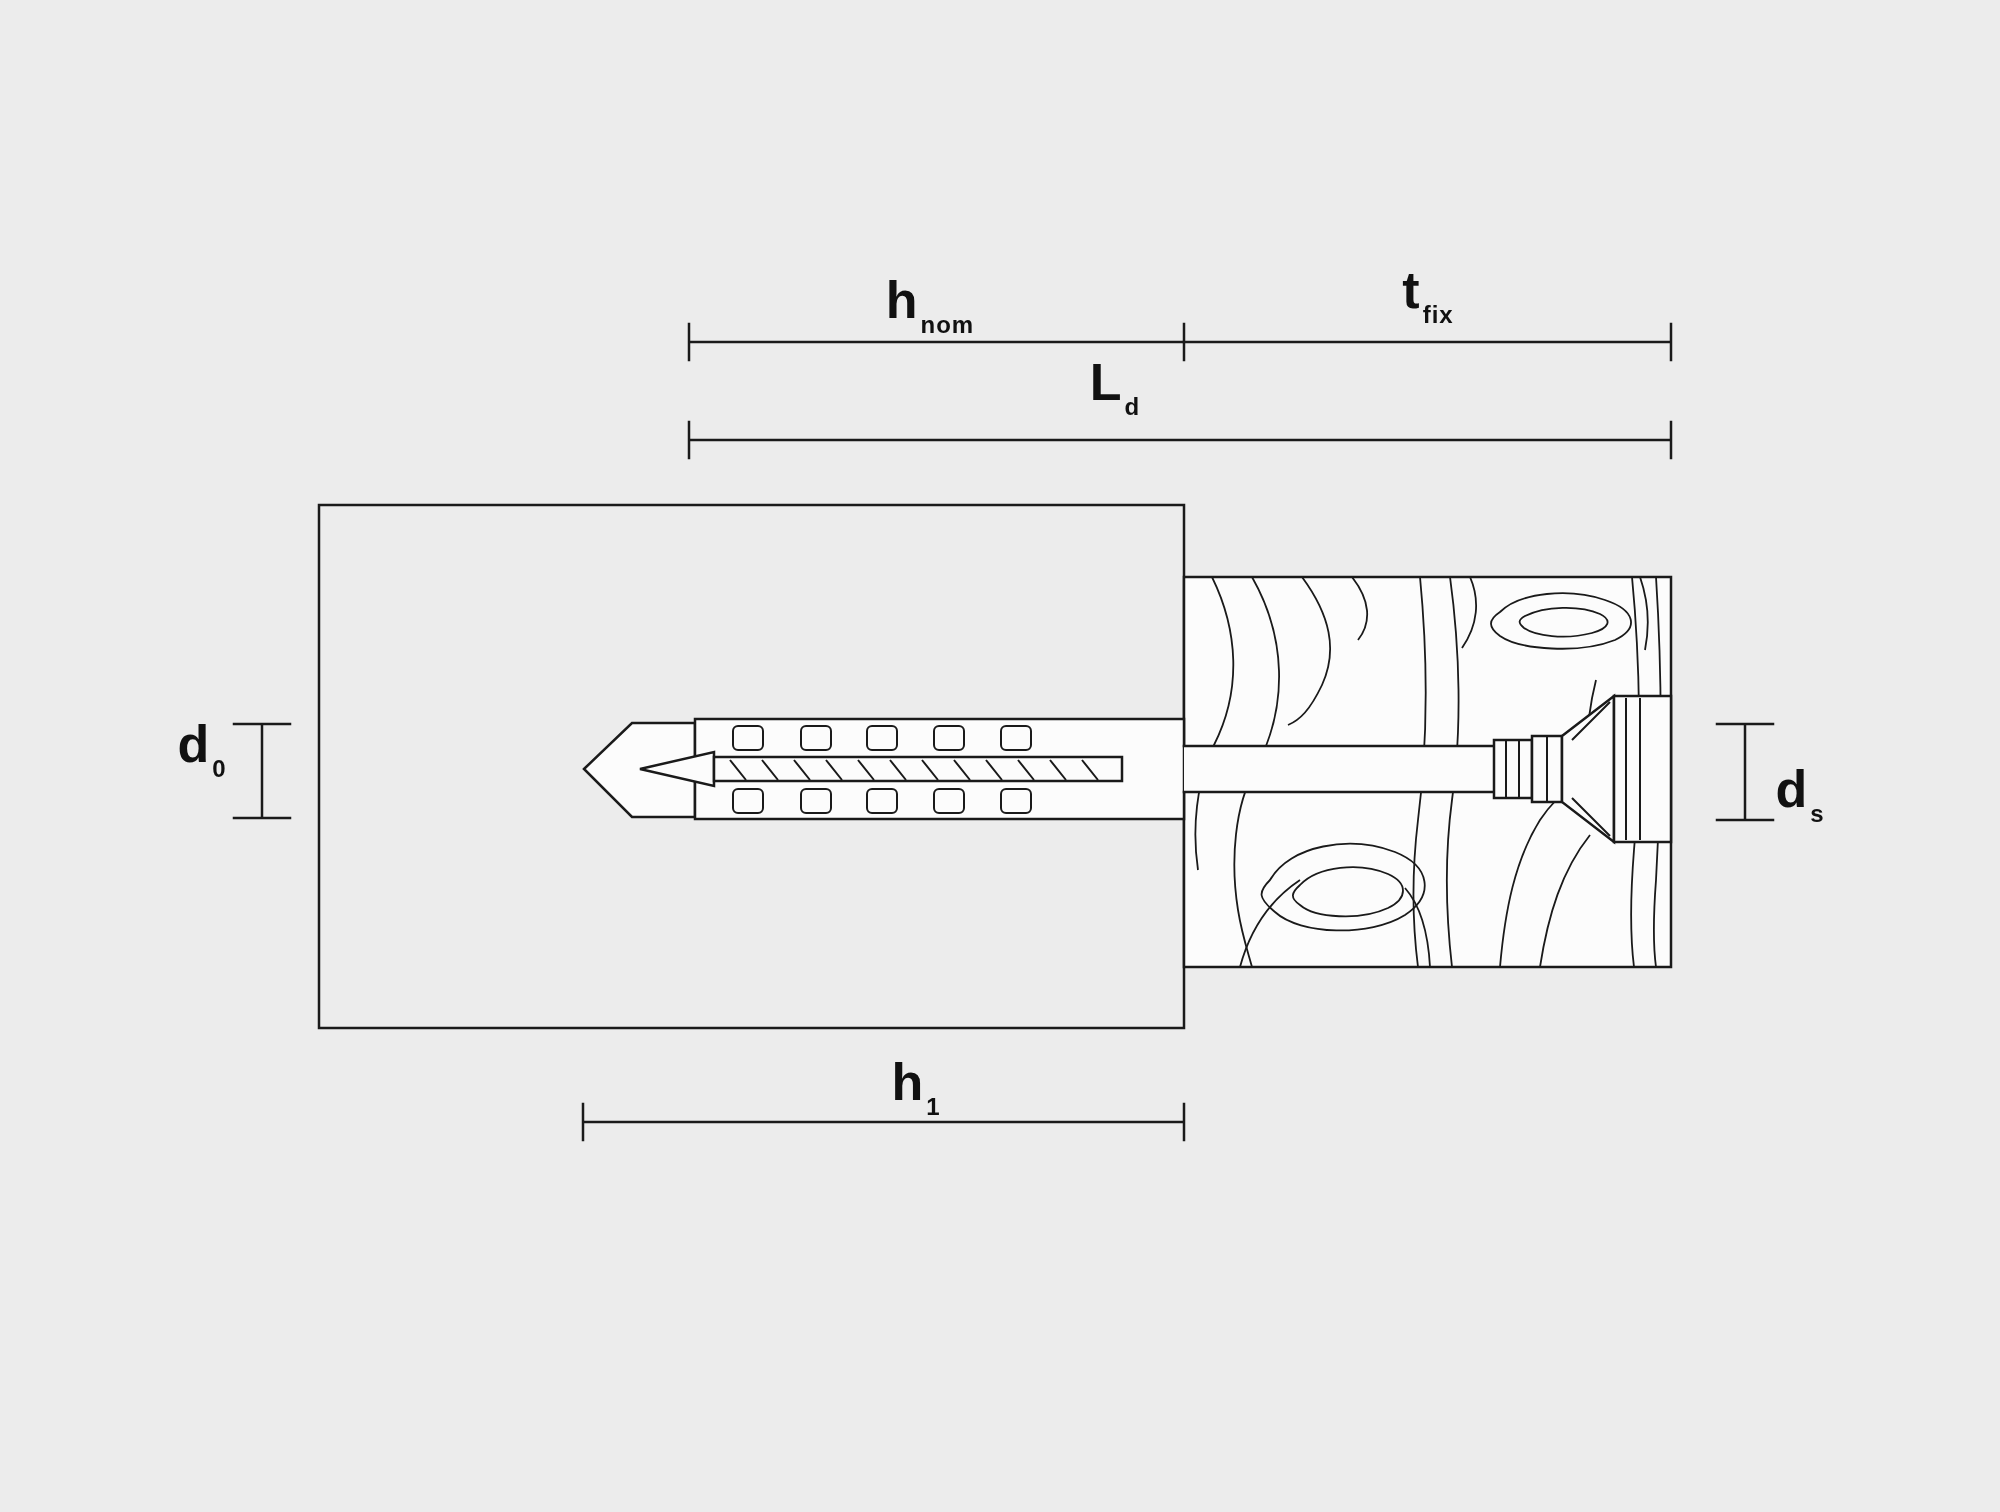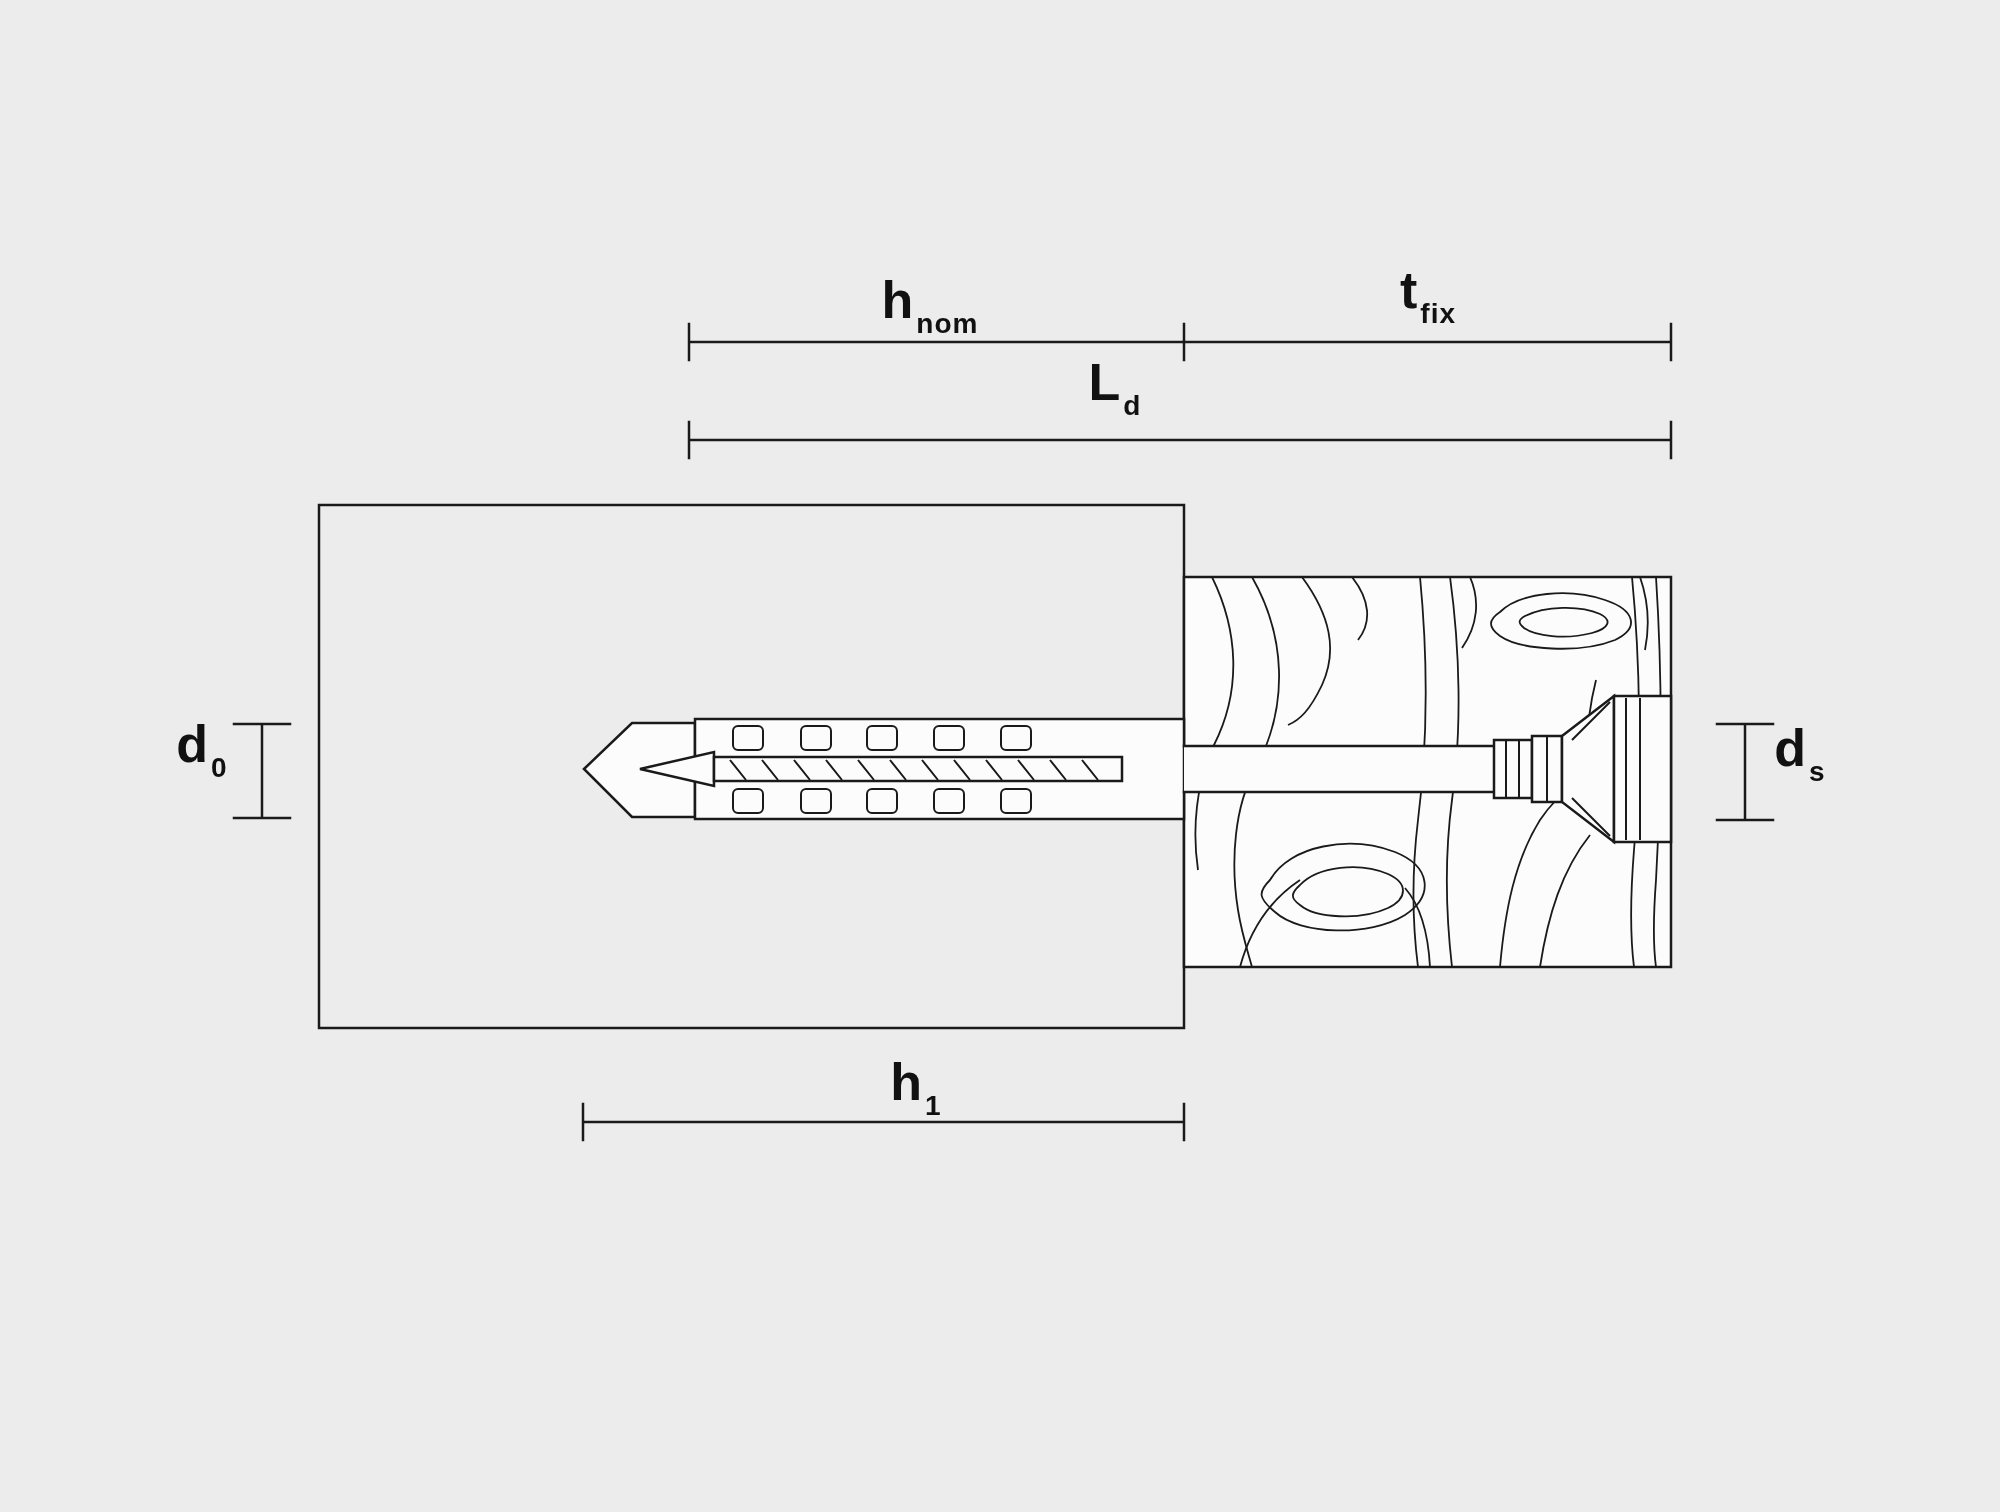--- a/index.html
+++ b/index.html
@@ -29,21 +29,21 @@
     position:absolute;
     transform:translate(-50%,-50%);
     font-weight:700;
     font-size:52px;
     color:#111;
     letter-spacing:1px;
     white-space:nowrap;
     line-height:1;
   }
   .dim-label .sub{
-    font-size:28px;
+    font-size:24px;
     position:relative;
     top:15px;
     margin-left:2px;
   }
 </style>
 </head>
 <body>
 
 <div class="canvas">
 
@@ -151,17 +151,17 @@
   </div>
   <div class="dim-label" style="left:1115px;top:382px">
     <span class="main">L</span><span class="sub">d</span>
   </div>
   <div class="dim-label" style="left:916px;top:1082px">
     <span class="main">h</span><span class="sub">1</span>
   </div>
   <div class="dim-label" style="left:202px;top:744px">
     <span class="main">d</span><span class="sub">0</span>
   </div>
-  <div class="dim-label" style="left:1800px;top:748px">
+  <div class="dim-label" style="left:1800px;top:789px">
     <span class="main">d</span><span class="sub">s</span>
   </div>
 
 </div>
 
 </body></html>

